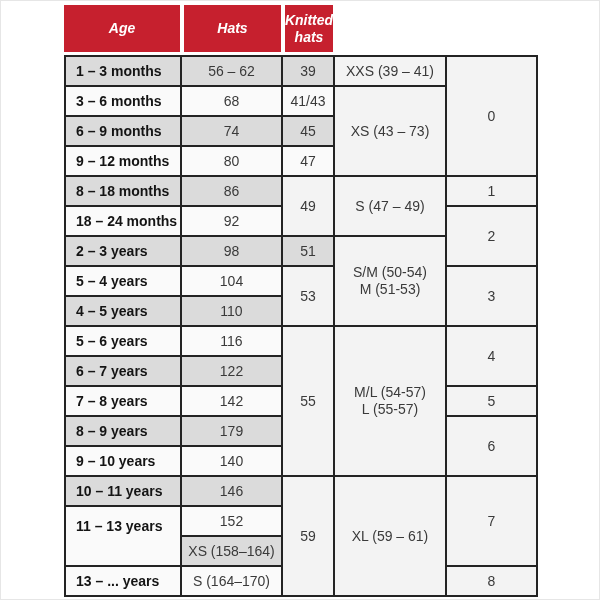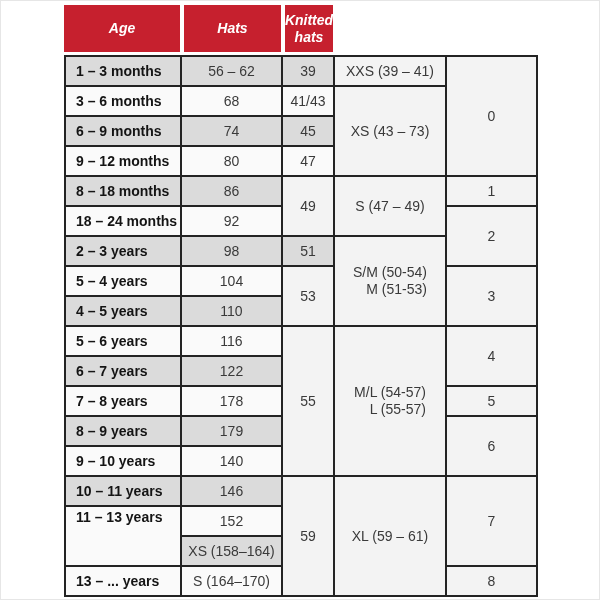--- a/index.html
+++ b/index.html
@@ -24,26 +24,26 @@
     line-height:1.15;display:flex;align-items:center;justify-content:center;
     text-align:center;white-space:pre-line;}
   .hcell + .hcell{border-left:4px solid #ffffff;}
 
   
   table{border-collapse:collapse;table-layout:fixed;width:472px;}
   td{border:2px solid var(--border);height:30px;font-size:14px;color:var(--num);
     text-align:center;vertical-align:middle;padding:0 2px;overflow:hidden;}
   td.age{text-align:left;padding-left:10px;font-weight:bold;color:var(--ink);
     font-size:14px;white-space:nowrap;}
-  td.vtop{vertical-align:top;padding-top:2px;}
+  td.vtop{vertical-align:top;padding-top:11px;}
   .g{background:var(--grey);}
   .w{background:var(--wrow);margin-top:36px;}
   .l{background:var(--light);}
   .two{white-space:pre-line;line-height:1.25;}
-  .two span{display:inline-block;text-align:right;white-space:pre-line;}
+  .two span{display:inline-block;text-align:center;white-space:pre-line;}
 </style>
 </head>
 <body>
 
 <div class="frame"></div>
 
 <div class="size-table">
 
   <div class="thead">
     <div class="hcell">Age</div>
@@ -120,21 +120,21 @@
         <td class="l two" rowspan="5"><span>M/L (54-57)
 L (55-57)</span></td>
         <td class="l" rowspan="2">4</td>
       </tr>
       <tr>
         <td class="age g">6 – 7 years</td>
         <td class="g">122</td>
       </tr>
       <tr>
         <td class="age w">7 – 8 years</td>
-        <td class="w">178</td>
+        <td class="w">142</td>
         <td class="l">5</td>
       </tr>
       <tr>
         <td class="age g">8 – 9 years</td>
         <td class="g">179</td>
         <td class="l" rowspan="2">6</td>
       </tr>
       <tr>
         <td class="age w">9 – 10 years</td>
         <td class="w">140</td>

